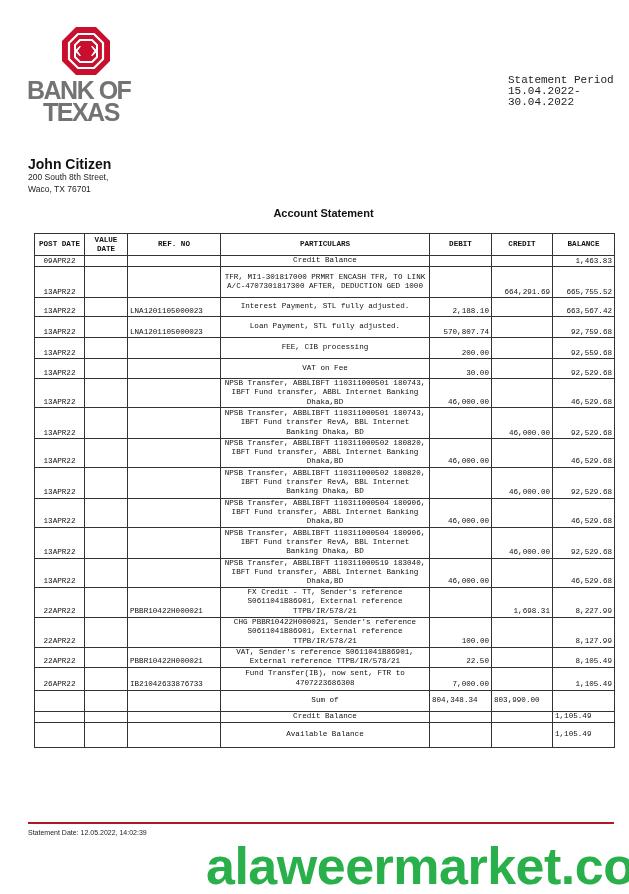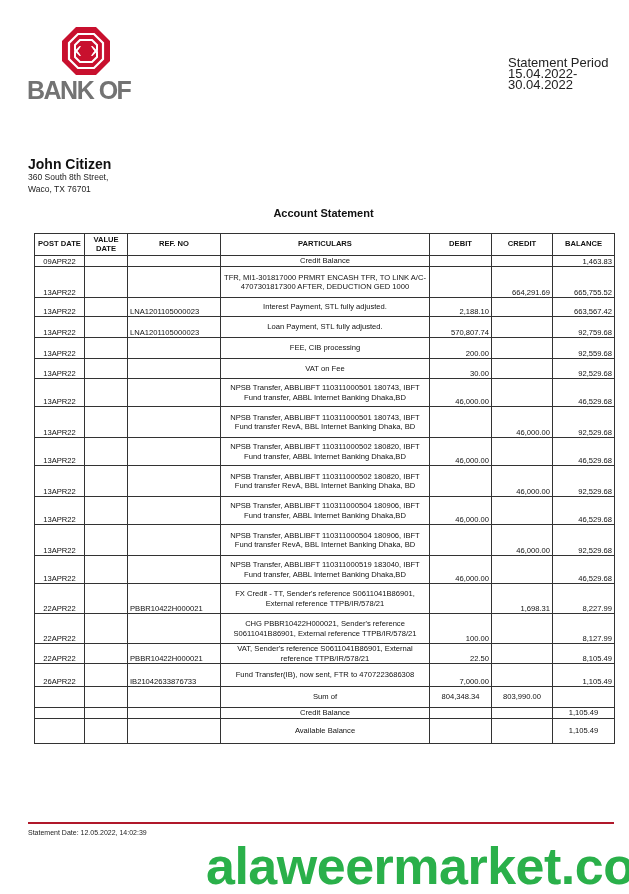--- a/index.html
+++ b/index.html
@@ -2,30 +2,30 @@
 <html><head>
 <meta charset="utf-8">
 <style>
   html, body { margin:0; padding:0; background:#ffffff; }
   body { width:629px; height:894px; position:relative; overflow:hidden; font-family:"Liberation Sans", sans-serif; color:#111; }
   .logo { position:absolute; left:27px; top:26px; width:120px; }
   .logo svg { display:block; margin-left:34px; }
   .logo-text { font-family:"Liberation Sans", sans-serif; font-weight:700; color:#737373; font-size:25px; line-height:22px; letter-spacing:-1.5px; margin-top:3px; }
   .logo-text .l1 { display:block; }
   .logo-text .l2 { display:block; padding-left:16px; }
-  .period { position:absolute; left:508px; top:57px; font-size:13px; line-height:11px; color:#222; }
+  .period { position:absolute; left:508px; top:75px; font-size:11px; line-height:11px; color:#222;font-family:Liberation Mono, monospace; }
   .customer { position:absolute; left:28px; top:158px; font-size:8.5px; line-height:12px; color:#222; }
   .customer .name { font-weight:700; font-size:14px; line-height:13px; color:#111; }
   .title { position:absolute; left:0; width:629px; top:207px; text-align:center; font-weight:700; font-size:11px;margin-left:9px; }
-  table.stmt { position:absolute; left:34px; top:233px; width:580px; border-collapse:collapse; font-size:7.6px; table-layout:fixed; }
+  table.stmt { position:absolute; left:34px; top:233px; width:580px; border-collapse:collapse; font-size:7.6px; table-layout:fixed;font-family:Liberation Mono, monospace; }
   table.stmt th, table.stmt td { border:1px solid #333; padding:0 2px; line-height:9.3px; }
   table.stmt thead th { border-width:1.5px; font-weight:700; font-size:7.6px; height:21px; line-height:8.5px; text-align:center; }
   table.stmt thead { border:1.5px solid #222; }
   td.c { text-align:center; }
-  td.r { text-align:center; }
+  td.r { text-align:left; }
   td.part { text-align:center; }
   td.date { vertical-align:bottom; padding-bottom:1px; }
   td.num { vertical-align:bottom; padding-bottom:1px; text-align:right; }
   td.refc { vertical-align:bottom; padding-bottom:1px; }
   .footer-line { position:absolute; left:28px; top:822px; width:586px; height:2px; background:#b0182a; }
   .footer-date { position:absolute; left:28px; top:829px; font-size:7px; color:#222; }
   .watermark { position:absolute; left:206px; top:836px; font-size:52px; font-weight:700; color:#2ab04a; letter-spacing:-0.5px; }
 </style>
 </head>
 <body>
@@ -33,31 +33,32 @@
 <div class="logo">
   <svg width="50" height="50" viewBox="0 0 50 50">
     <polygon points="15,1 35,1 49,15 49,35 35,49 15,49 1,35 1,15" fill="#c8102e"></polygon>
     <polygon points="17,8 33,8 42,17 42,33 33,42 17,42 8,33 8,17" fill="none" stroke="#fff" stroke-width="2.2"></polygon>
     <polygon points="19,14 31,14 36,19 36,24 31,29 19,29 14,24 14,19" fill="none" stroke="#fff" stroke-width="2"></polygon>
     <polygon points="19,21 31,21 36,26 36,31 31,36 19,36 14,31 14,26" fill="none" stroke="#fff" stroke-width="2"></polygon>
     <polygon points="20,20 30,20 33,25 30,30 20,30 17,25" fill="#c8102e"></polygon>
   </svg>
   <div class="logo-text">
     <span class="l1">BANK OF</span>
+    <span class="l2">TEXAS</span>
   </div>
 </div>
 
 <div class="period">
   <div>Statement Period</div>
   <div>15.04.2022-30.04.2022</div>
 </div>
 
 <div class="customer">
   <div class="name">John Citizen</div>
-  <div>360 South 8th Street,</div>
+  <div>200 South 8th Street,</div>
   <div>Waco, TX 76701</div>
 </div>
 
 <div class="title">Account Statement</div>
 
 <table class="stmt">
   <colgroup>
     <col style="width:50px">
       <col style="width:43px">
       <col style="width:93px">

